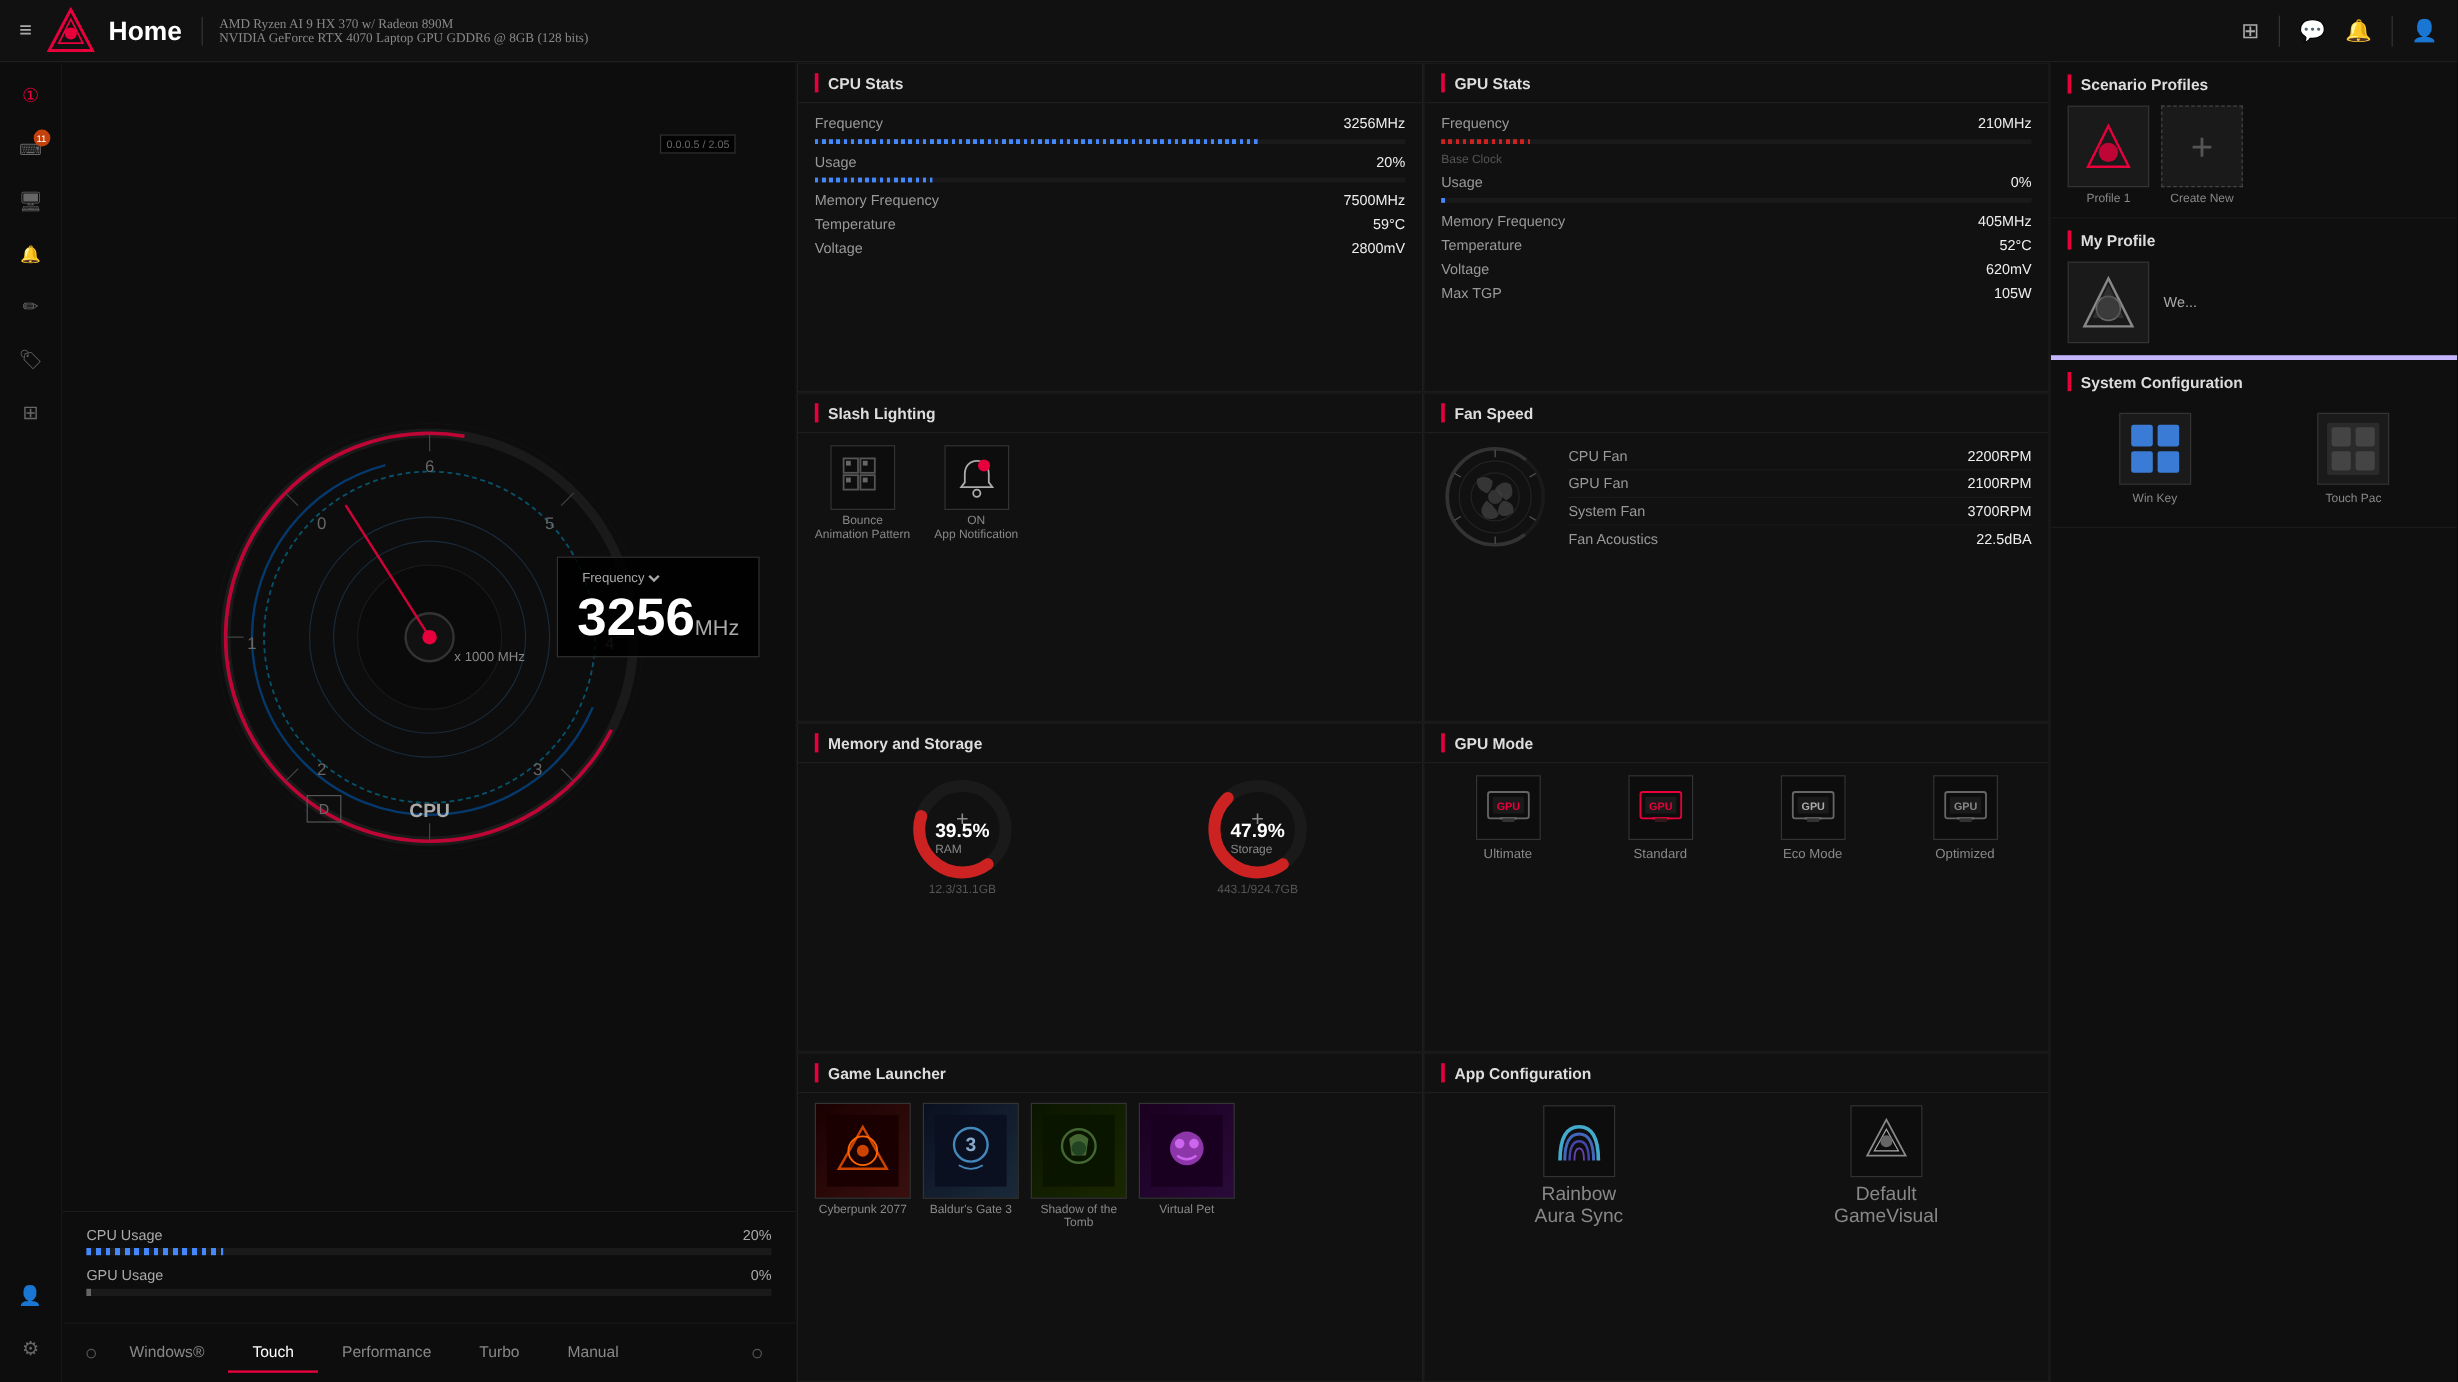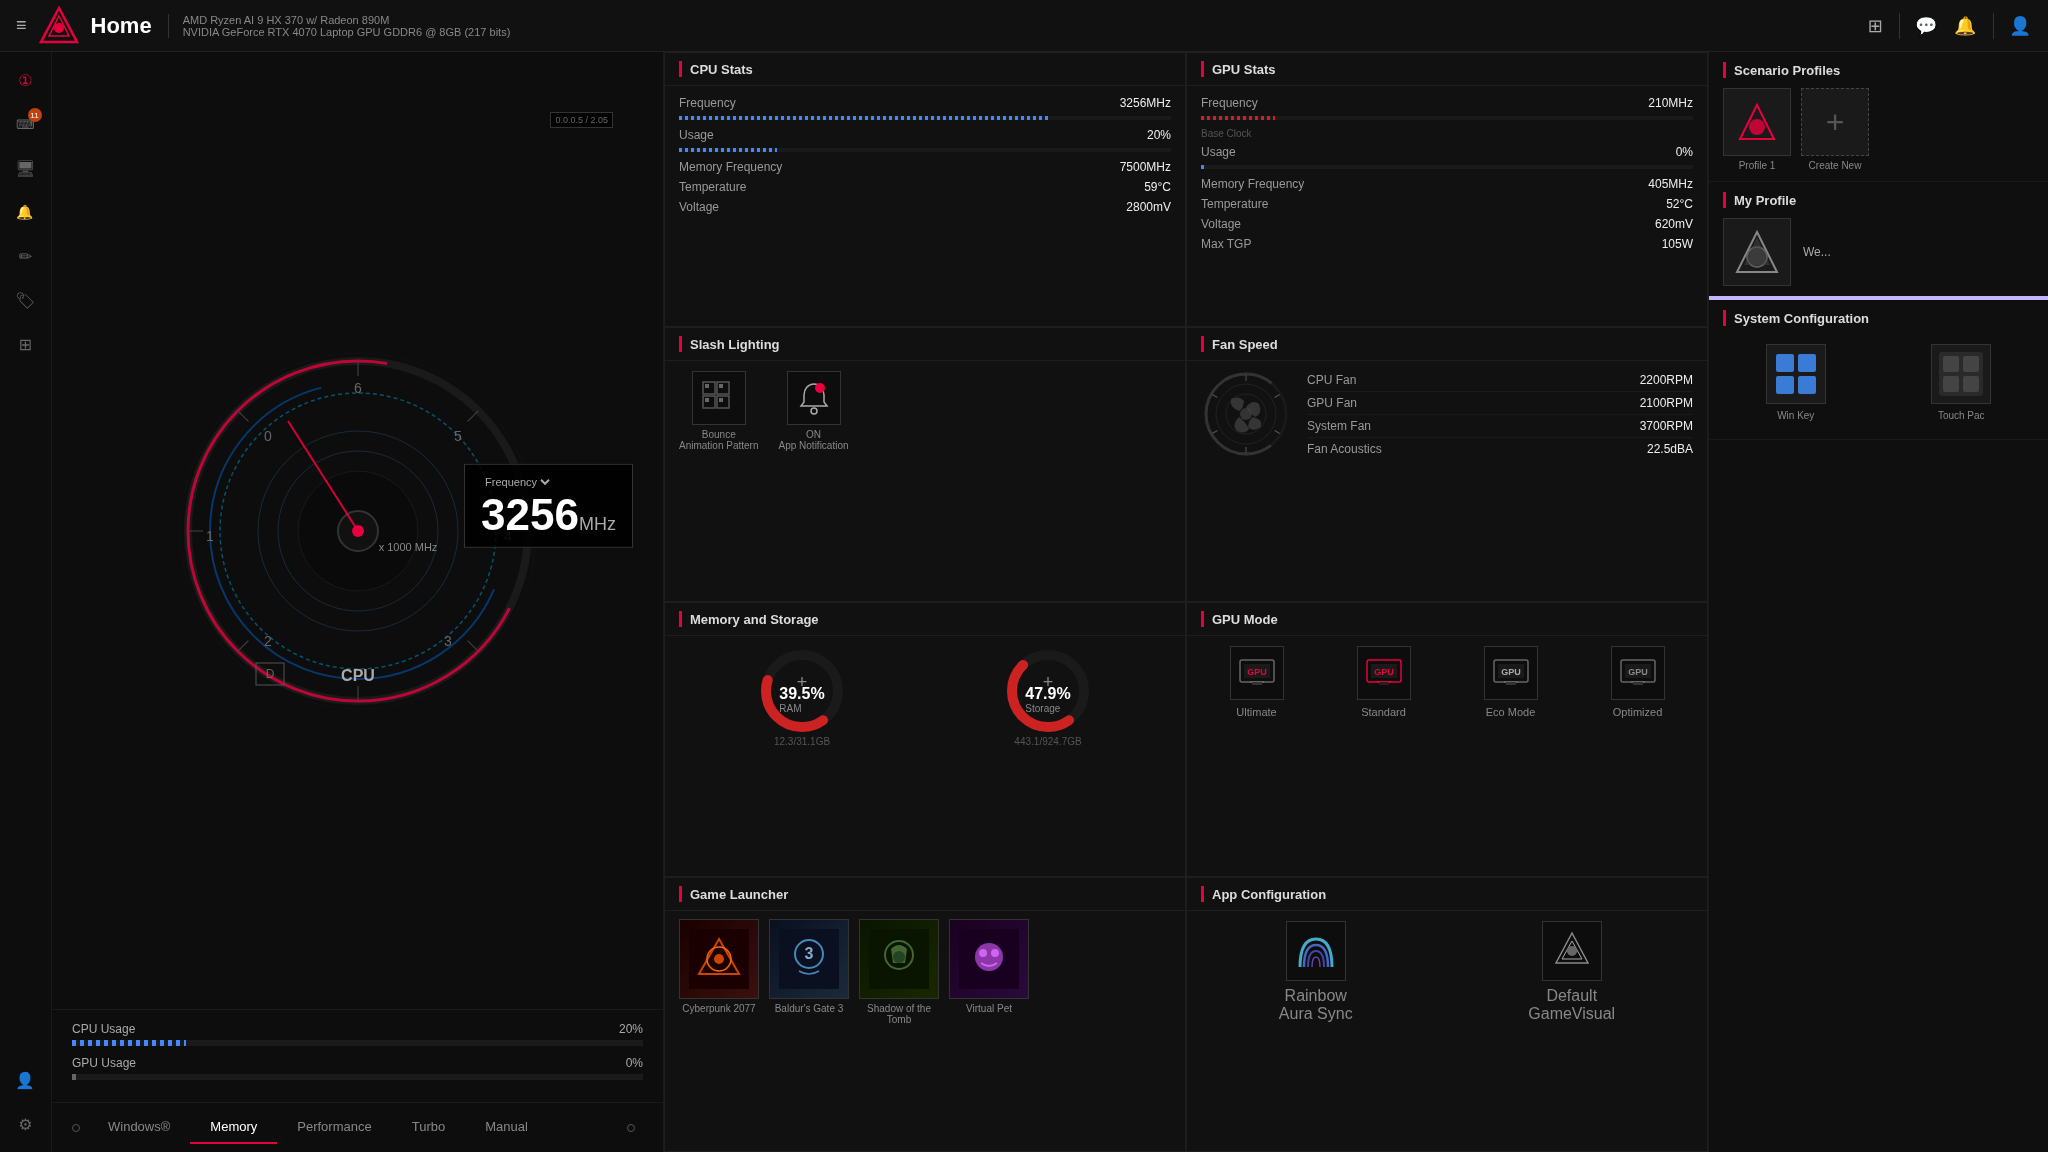--- a/index.html
+++ b/index.html
@@ -43,20 +43,21 @@
       font-weight: bold;
       margin-right: 16px;
     }
     .header-specs {
       display: flex;
       flex-direction: column;
       font-size: 11px;
       color: #888;
       border-left: 1px solid #333;
       padding-left: 14px;
+      font-family: Liberation Serif, serif;
     }
     .header-right {
       margin-left: auto;
       display: flex;
       align-items: center;
       gap: 16px;
       color: #aaa;
       font-size: 18px;
     }
     .header-right span { cursor: pointer; }
@@ -606,21 +607,21 @@
   <div class="logo">
     <svg viewBox="0 0 40 40" fill="none" xmlns="http://www.w3.org/2000/svg">
       <polygon points="20,2 38,36 2,36" fill="none" stroke="#e8003d" stroke-width="2.5"></polygon>
       <polygon points="20,10 30,30 10,30" fill="none" stroke="#e8003d" stroke-width="1.5"></polygon>
       <circle cx="20" cy="22" r="5" fill="#e8003d"></circle>
     </svg>
   </div>
   <span class="header-title">Home</span>
   <div class="header-specs">
     <span>AMD Ryzen AI 9 HX 370 w/ Radeon 890M</span>
-    <span>NVIDIA GeForce RTX 4070 Laptop GPU GDDR6 @ 8GB (217 bits)</span>
+    <span>NVIDIA GeForce RTX 4070 Laptop GPU GDDR6 @ 8GB (128 bits)</span>
   </div>
   <div class="header-right">
     <span>⊞</span>
     <div class="vline"></div>
     <span>💬</span>
     <span>🔔</span>
     <div class="vline"></div>
     <span>👤</span>
   </div>
 </div>
@@ -744,21 +745,21 @@
           </div>
           <div class="stat-bar">
             <div class="stat-bar-fill dashed2" style="width: 1%"></div>
           </div>
         </div>
       </div>
 
       <div class="perf-tabs">
         <div class="dot-indicator"></div>
         <div class="perf-tab">Windows®</div>
-        <div class="perf-tab active">Memory</div>
+        <div class="perf-tab active">Touch</div>
         <div class="perf-tab">Performance</div>
         <div class="perf-tab">Turbo</div>
         <div class="perf-tab">Manual</div>
         <div class="dot-indicator" style="margin-left:auto;"></div>
       </div>
     </div>
 
     <div style="flex:1; display:grid; grid-template-columns:1fr 1fr 340px; grid-template-rows: 1fr 1fr 1fr 1fr; overflow:hidden;">
 
       <div class="panel-card" style="grid-column:1; grid-row:1;">

